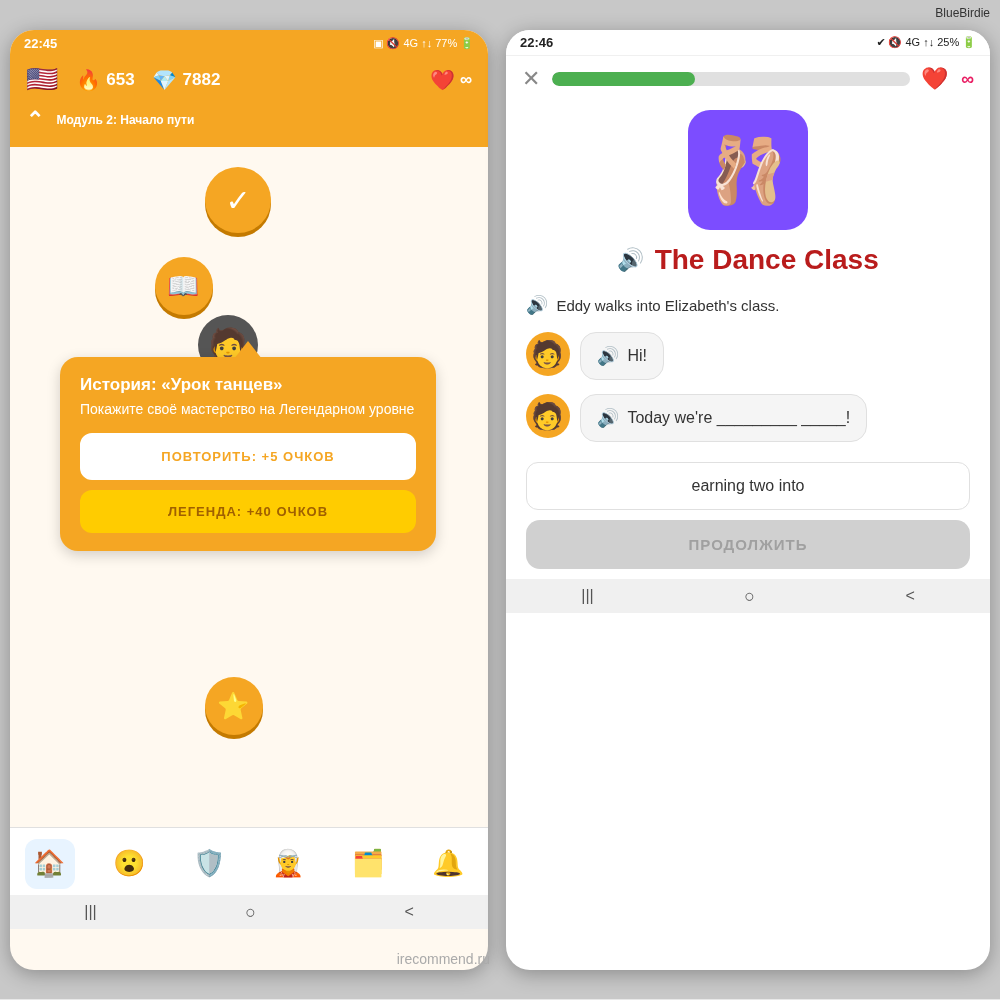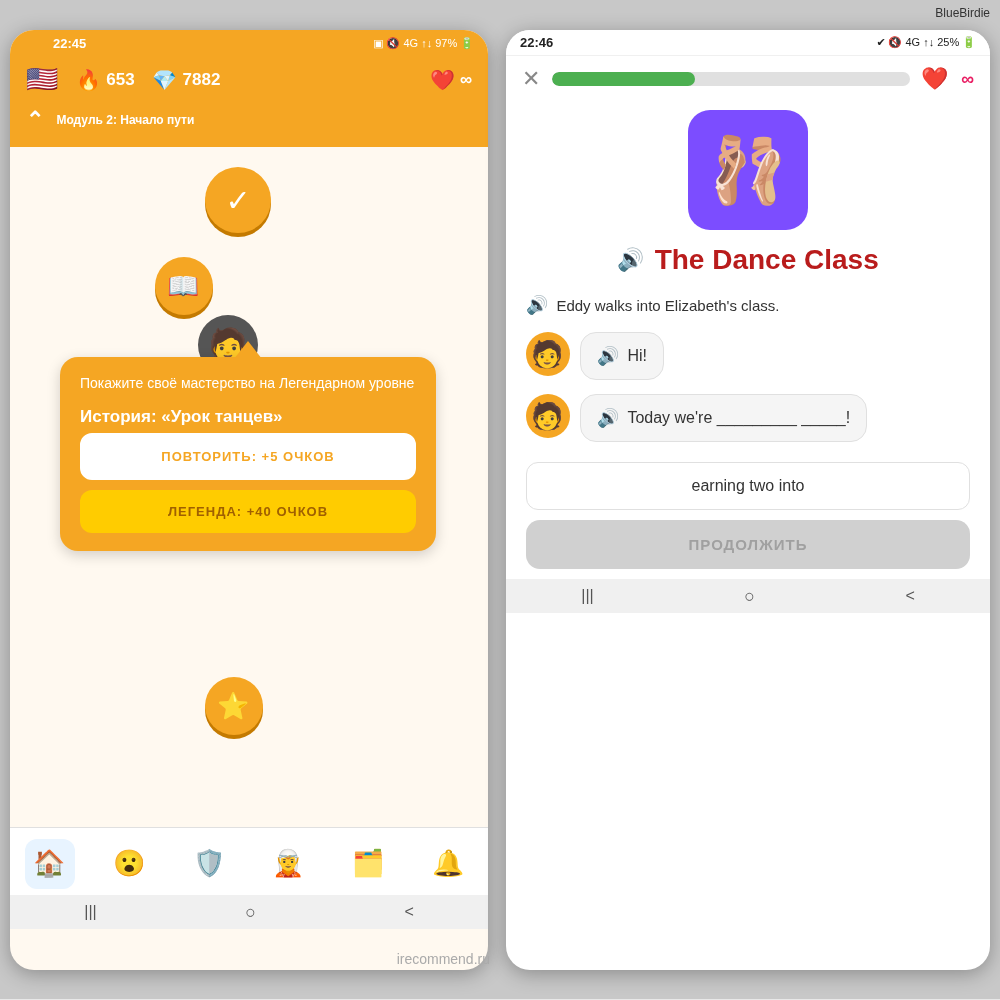--- a/index.html
+++ b/index.html
@@ -16,23 +16,23 @@
 </head>
 <body>
 
 <div style="position:relative; width:1000px; height:999px; background:#c8c8c8; overflow:hidden;padding-left:16px;">
 
   <div style="position:absolute; top:6px; right:10px; font-size:12px; color:#333; z-index:10;">BlueBirdie</div>
 
   <div style="position:absolute; top:30px; left:10px; width:478px; height:940px; background:#fff9f0; border-radius:24px; overflow:hidden; box-shadow:0 4px 20px rgba(0,0,0,0.3);">
 
     <div style="background:#f5a623; display:flex; justify-content:space-between; align-items:center; padding:5px 14px; height:26px;">
-      <span style="font-size:13px; font-weight:bold; color:#fff;margin-left:29px;">22:45</span>
+      <span style="font-size:13px; font-weight:bold; color:#fff;">22:45</span>
       <div style="display:flex; gap:5px; align-items:center;">
-        <span style="font-size:11px; color:#fff;">▣ 🔇 4G ↑↓ 97% 🔋</span>
+        <span style="font-size:11px; color:#fff;">▣ 🔇 4G ↑↓ 77% 🔋</span>
       </div>
     </div>
 
     <div style="background:#f5a623; display:flex; align-items:center; padding:8px 16px 6px; gap:18px;">
       <span style="font-size:26px;">🇺🇸</span>
       <div style="display:flex; align-items:center; gap:5px;">
         <span style="font-size:20px;">🔥</span>
         <span style="font-weight:bold; font-size:17px; color:#fff;">653</span>
       </div>
       <div style="display:flex; align-items:center; gap:5px;">
@@ -55,23 +55,23 @@
       <div style="position:absolute; top:20px; left:195px; width:66px; height:66px; border-radius:50%; background:#f5a623; display:flex; align-items:center; justify-content:center; font-size:30px; color:#fff; box-shadow:0 4px 0 #c47a00;">✓</div>
 
       <div style="position:absolute; top:110px; left:145px; width:58px; height:58px; border-radius:50%; background:#f5a623; display:flex; align-items:center; justify-content:center; font-size:26px; box-shadow:0 4px 0 #c47a00;">📖</div>
 
       <div style="position:absolute; top:168px; left:188px; width:60px; height:60px; border-radius:50%; background:#555; display:flex; align-items:center; justify-content:center; font-size:32px;">🧑</div>
 
       <div style="position:absolute; top:210px; left:50px; width:376px; background:#f5a623; border-radius:18px; padding:18px 20px; box-shadow:0 4px 14px rgba(0,0,0,0.18);">
 
         <div style="width:0; height:0; border-left:14px solid transparent; border-right:14px solid transparent; border-bottom:18px solid #f5a623; position:absolute; top:-16px; left:50%; transform:translateX(-50%);"></div>
 
+        <div style="font-weight:bold; font-size:17px; color:#fff; margin-bottom:6px;">История: «Урок танцев»</div>
         <div style="font-size:14px; color:#fff; margin-bottom:16px;">Покажите своё мастерство на
 Легендарном уровне</div>
-        <div style="font-weight:bold; font-size:17px; color:#fff; margin-bottom:6px;">История: «Урок танцев»</div>
 
         <button style="display:block; width:100%; padding:14px; border-radius:12px; text-align:center; font-weight:bold; font-size:13px; letter-spacing:1px; margin-bottom:10px; border:2px solid #fff; background:#fff; color:#f5a623; cursor:pointer;">ПОВТОРИТЬ: +5 ОЧКОВ</button>
 
         <button style="display:block; width:100%; padding:14px; border-radius:12px; text-align:center; font-weight:bold; font-size:13px; letter-spacing:1px; border:none; background:#ffcc00; color:#a06000; cursor:pointer;">ЛЕГЕНДА: +40 ОЧКОВ</button>
       </div>
 
       <div style="position:absolute; top:530px; left:195px; width:58px; height:58px; border-radius:50%; background:#f5a623; display:flex; align-items:center; justify-content:center; font-size:26px; box-shadow:0 4px 0 #c47a00;">⭐</div>
     </div>
 
     <div style="background:#fff; display:flex; justify-content:space-around; align-items:center; padding:8px 0 4px; border-top:1px solid #e0e0e0; height:68px;">

